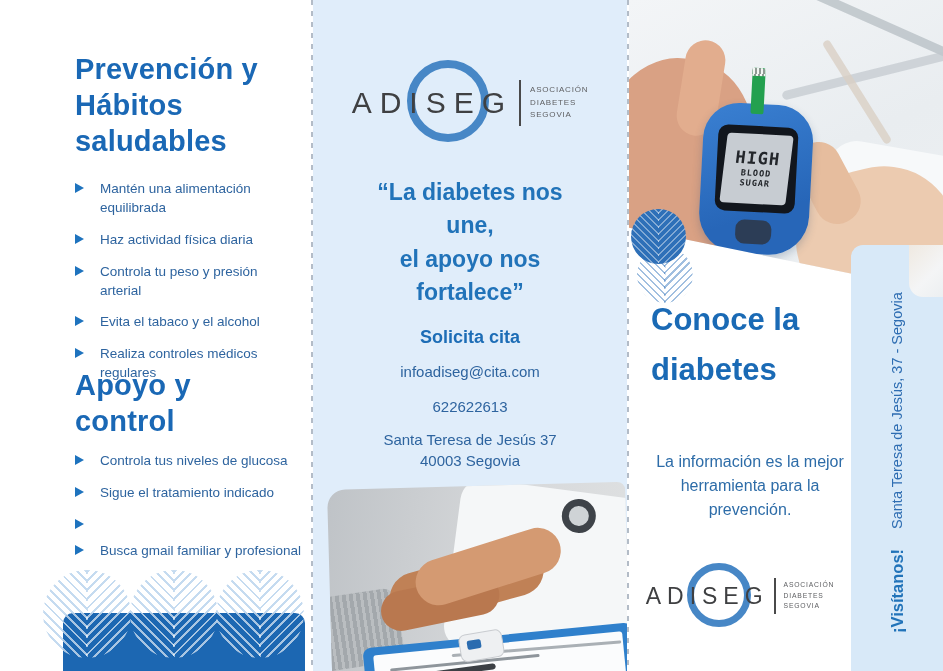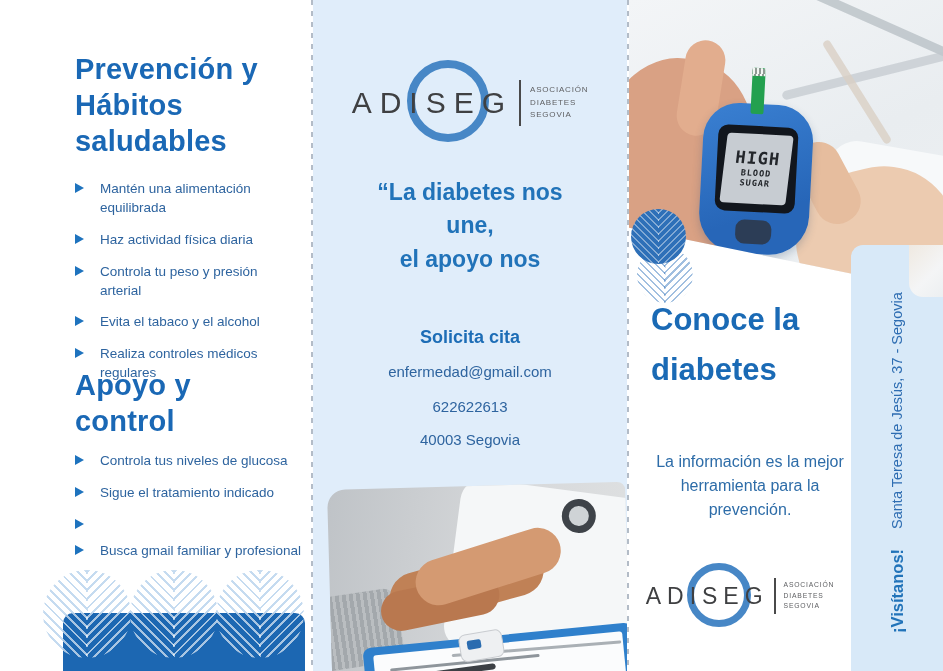--- a/index.html
+++ b/index.html
@@ -242,26 +242,28 @@
           <div>ASOCIACIÓN</div>
           <div>DIABETES</div>
           <div>SEGOVIA</div>
         </span>
       </div>
     </div>
 
     <div class="quote">
       <div>“La diabetes nos une,</div>
       <div>el apoyo nos</div>
+      <div>fortalece”</div>
     </div>
 
     <div class="cta-title">Solicita cita</div>
-    <div class="contact email">enfermedad@gmail.com</div>
+    <div class="contact email">infoadiseg@cita.com</div>
     <div class="contact phone">622622613</div>
     <div class="contact address">
+      <div>Santa Teresa de Jesús 37</div>
       <div>40003 Segovia</div>
     </div>
 
     <div class="mid-photo">
       <div class="coat"></div>
       <div class="stetho-ring"></div>
       <div class="sleeve"></div>
       <div class="clipboard">
         <div class="paper"></div>
       </div>

